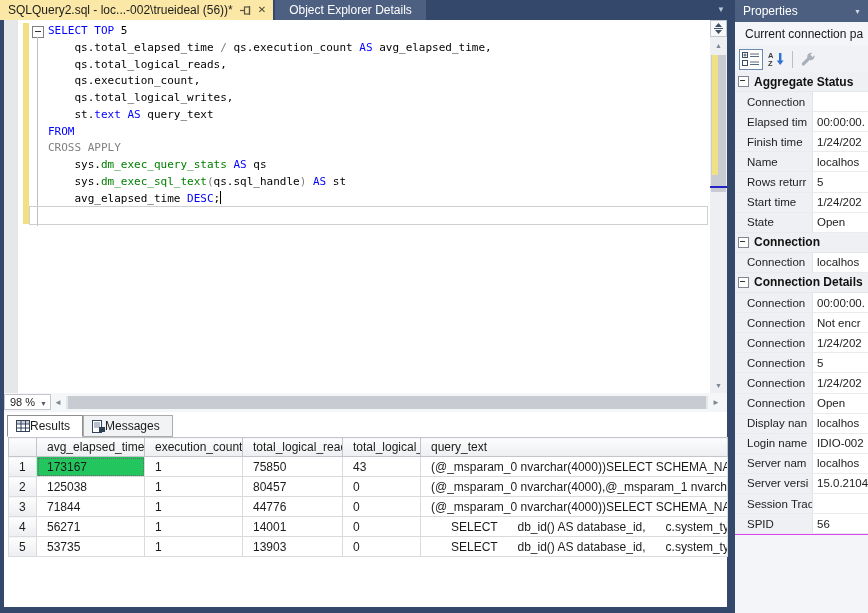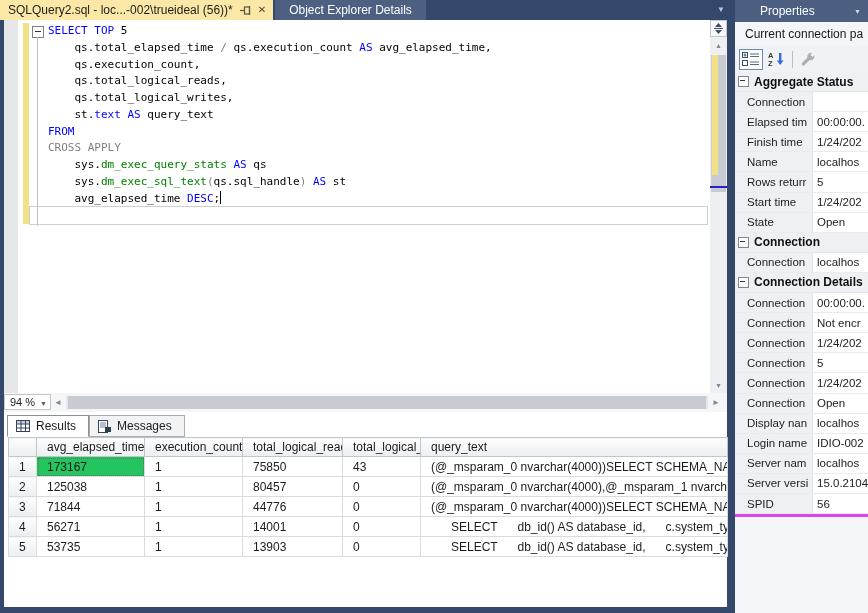--- a/index.html
+++ b/index.html
@@ -47,44 +47,44 @@
   .zoom-caret{position:absolute;right:3px;top:5px;font-size:7px;color:#55606c;}
   .hs-arrow{position:absolute;top:2px;width:12px;height:14px;font-size:8px;color:#7d8894;
             display:flex;align-items:center;justify-content:center;}
   .hs-left{left:48px;} .hs-right{left:706px;}
   .hs-track{position:absolute;left:62px;top:3px;width:642px;height:13px;background:#e4e7ea;}
   .hs-thumb{position:absolute;left:2px;top:0;width:638px;height:13px;background:#c8ccd2;}
 
   
   .results-pane{position:absolute;left:4px;top:412px;width:723px;height:195px;background:#ffffff;}
   .res-tabs{position:absolute;left:3px;top:2px;height:23px;display:flex;align-items:flex-end;}
-  .res-tab{display:flex;align-items:center;gap:6px;font-size:12px;color:#1b1b1b;height:22px;
+  .res-tab{display:flex;align-items:center;font-size:12px;color:#1b1b1b;height:22px;
            padding:0 12px 0 8px;background:#f2f3f4;border:1px solid #ababab;box-sizing:border-box;margin-top:21px;}
   .res-tab.active{background:#ffffff;border-color:#8f8f8f;border-bottom:1px solid #ffffff;z-index:2;}
   .grid-wrap{position:absolute;left:4px;top:25px;right:0;}
   table.rgrid{border-collapse:collapse;table-layout:fixed;width:719px;font-size:12px;color:#1b1b1b;}
   table.rgrid th{font-weight:normal;text-align:left;height:18px;padding:0 4px 0 10px;
       background:linear-gradient(#fdfdfd,#eceef1);border:1px solid #c2c6ca;overflow:hidden;white-space:nowrap;}
   table.rgrid td{height:19px;padding:0 4px 0 10px;border:1px solid #d9dbde;overflow:hidden;white-space:pre;}
   td.rowhdr{background:linear-gradient(#fdfdfd,#eceef1);border:1px solid #c2c6ca;padding-left:8px;}
   td.sel{background:#22c55e;outline:1px dotted #6b6b6b;outline-offset:-2px;}
 
   
   .props{position:absolute;left:735px;top:0;width:133px;height:613px;background:#f3f5f8;overflow:hidden;}
   .props-title{height:22px;background:#4c5f81;color:#fff;font-size:12px;display:flex;align-items:center;
-               padding-left:25px;position:relative;}
+               padding-left:8px;position:relative;}
   .props-title-caret{position:absolute;right:7px;top:8px;font-size:7px;color:#cdd8e6;line-height:7px;}
   .props-sub{height:24px;font-size:12px;color:#18181a;display:flex;align-items:center;
              padding-left:10px;white-space:nowrap;overflow:hidden;}
   .props-toolbar{height:26px;display:flex;align-items:center;gap:5px;padding-left:4px;
                  border-bottom:1px solid #d4d9df;background:#f0f2f5;}
   .ptb-btn{display:flex;align-items:center;justify-content:center;}
   .ptb-sel{width:24px;height:21px;border:1px solid #6a8ab0;background:#fdfdfe;box-sizing:border-box;}
   .ptb-sep{width:1px;height:17px;background:#b9bfc7;margin:0 2px;}
-  .props-grid{position:absolute;left:0;top:72px;width:133px;border-bottom:3px solid #d946ef;}
+  .props-grid{position:absolute;left:0;top:72px;width:133px;border-bottom:1px solid #d946ef;}
   .prop-cat{display:flex;align-items:center;height:19.1px;background:#eef0f3;font-size:12px;
             font-weight:bold;color:#111;border-bottom:1px solid #e4e6e9;white-space:nowrap;overflow:hidden;}
   .cat-box{position:relative;width:9px;height:9px;border:1px solid #808691;background:#fff;
            margin:0 5px 0 3px;flex:0 0 auto;}
   .cat-box::after{content:"";position:absolute;left:1px;top:3px;width:5px;height:1px;background:#333;}
   .prop-row{display:flex;height:19.1px;font-size:11.5px;color:#222;border-bottom:1px solid #e9ebee;}
   .prop-label{flex:0 0 65px;background:#eef0f3;padding-left:12px;display:flex;align-items:center;
               white-space:nowrap;overflow:hidden;border-right:1px solid #e0e3e7;}
   .prop-value{flex:1;background:#ffffff;padding-left:4px;display:flex;align-items:center;
               white-space:nowrap;overflow:hidden;}
@@ -116,22 +116,22 @@
 
   <div class="editor">
     <div class="indicator-margin"></div>
     <div class="change-bar"></div>
     <div class="fold-box"></div>
     <div class="fold-line"></div>
     <div class="current-line-box"></div>
     <div class="code-lines">
         <div class="code-line"><span class="tk-kw">SELECT TOP </span><span class="tk-id">5</span></div>
         <div class="code-line"><span class="tk-id">    qs.total_elapsed_time </span><span class="tk-op">/</span><span class="tk-id"> qs.execution_count </span><span class="tk-kw">AS</span><span class="tk-id"> avg_elapsed_time,</span></div>
+        <div class="code-line"><span class="tk-id">    qs.total_logical_reads,</span></div>
         <div class="code-line"><span class="tk-id">    qs.execution_count,</span></div>
-        <div class="code-line"><span class="tk-id">    qs.total_logical_reads,</span></div>
         <div class="code-line"><span class="tk-id">    qs.total_logical_writes,</span></div>
         <div class="code-line"><span class="tk-id">    st.</span><span class="tk-kw">text</span><span class="tk-id"> </span><span class="tk-kw">AS</span><span class="tk-id"> query_text</span></div>
         <div class="code-line"><span class="tk-kw">FROM</span></div>
         <div class="code-line"><span class="tk-op">CROSS APPLY</span></div>
         <div class="code-line"><span class="tk-id">    sys.</span><span class="tk-fn">dm_exec_query_stats</span><span class="tk-id"> </span><span class="tk-kw">AS</span><span class="tk-id"> qs</span></div>
         <div class="code-line"><span class="tk-id">    sys.</span><span class="tk-fn">dm_exec_sql_text</span><span class="tk-op">(</span><span class="tk-id">qs.sql_handle</span><span class="tk-op">)</span><span class="tk-id"> </span><span class="tk-kw">AS</span><span class="tk-id"> st</span></div>
         <div class="code-line"><span class="tk-id">    avg_elapsed_time </span><span class="tk-kw">DESC</span><span class="tk-id">;</span><span class="caret"></span></div>
       </div>
 
     <div class="v-scroll">
@@ -148,21 +148,21 @@
       <div class="sb-thumb">
         <div class="thumb-change"></div>
       </div>
       <div class="caret-marker"></div>
       <div class="sb-arrow sb-down">▼</div>
     </div>
   </div>
 
   <div class="editor-status">
     <div class="zoom-box">
-      <span>94 %</span>
+      <span>98 %</span>
       <span class="zoom-caret">▼</span>
     </div>
     <div class="hs-arrow hs-left">◄</div>
     <div class="hs-track">
       <div class="hs-thumb"></div>
     </div>
     <div class="hs-arrow hs-right">►</div>
   </div>
 
   <div class="results-pane">
@@ -382,19 +382,23 @@
         </div>
         <div class="prop-row">
           <div class="prop-label">Server nam</div>
           <div class="prop-value">localhos</div>
         </div>
         <div class="prop-row">
           <div class="prop-label">Server versi</div>
           <div class="prop-value">15.0.2104</div>
         </div>
         <div class="prop-row">
+          <div class="prop-label">Session Trac</div>
+          <div class="prop-value"></div>
+        </div>
+        <div class="prop-row">
           <div class="prop-label">SPID</div>
           <div class="prop-value">56</div>
         </div>
       </div>
   </div>
 
 </div>
 
 </body></html>

